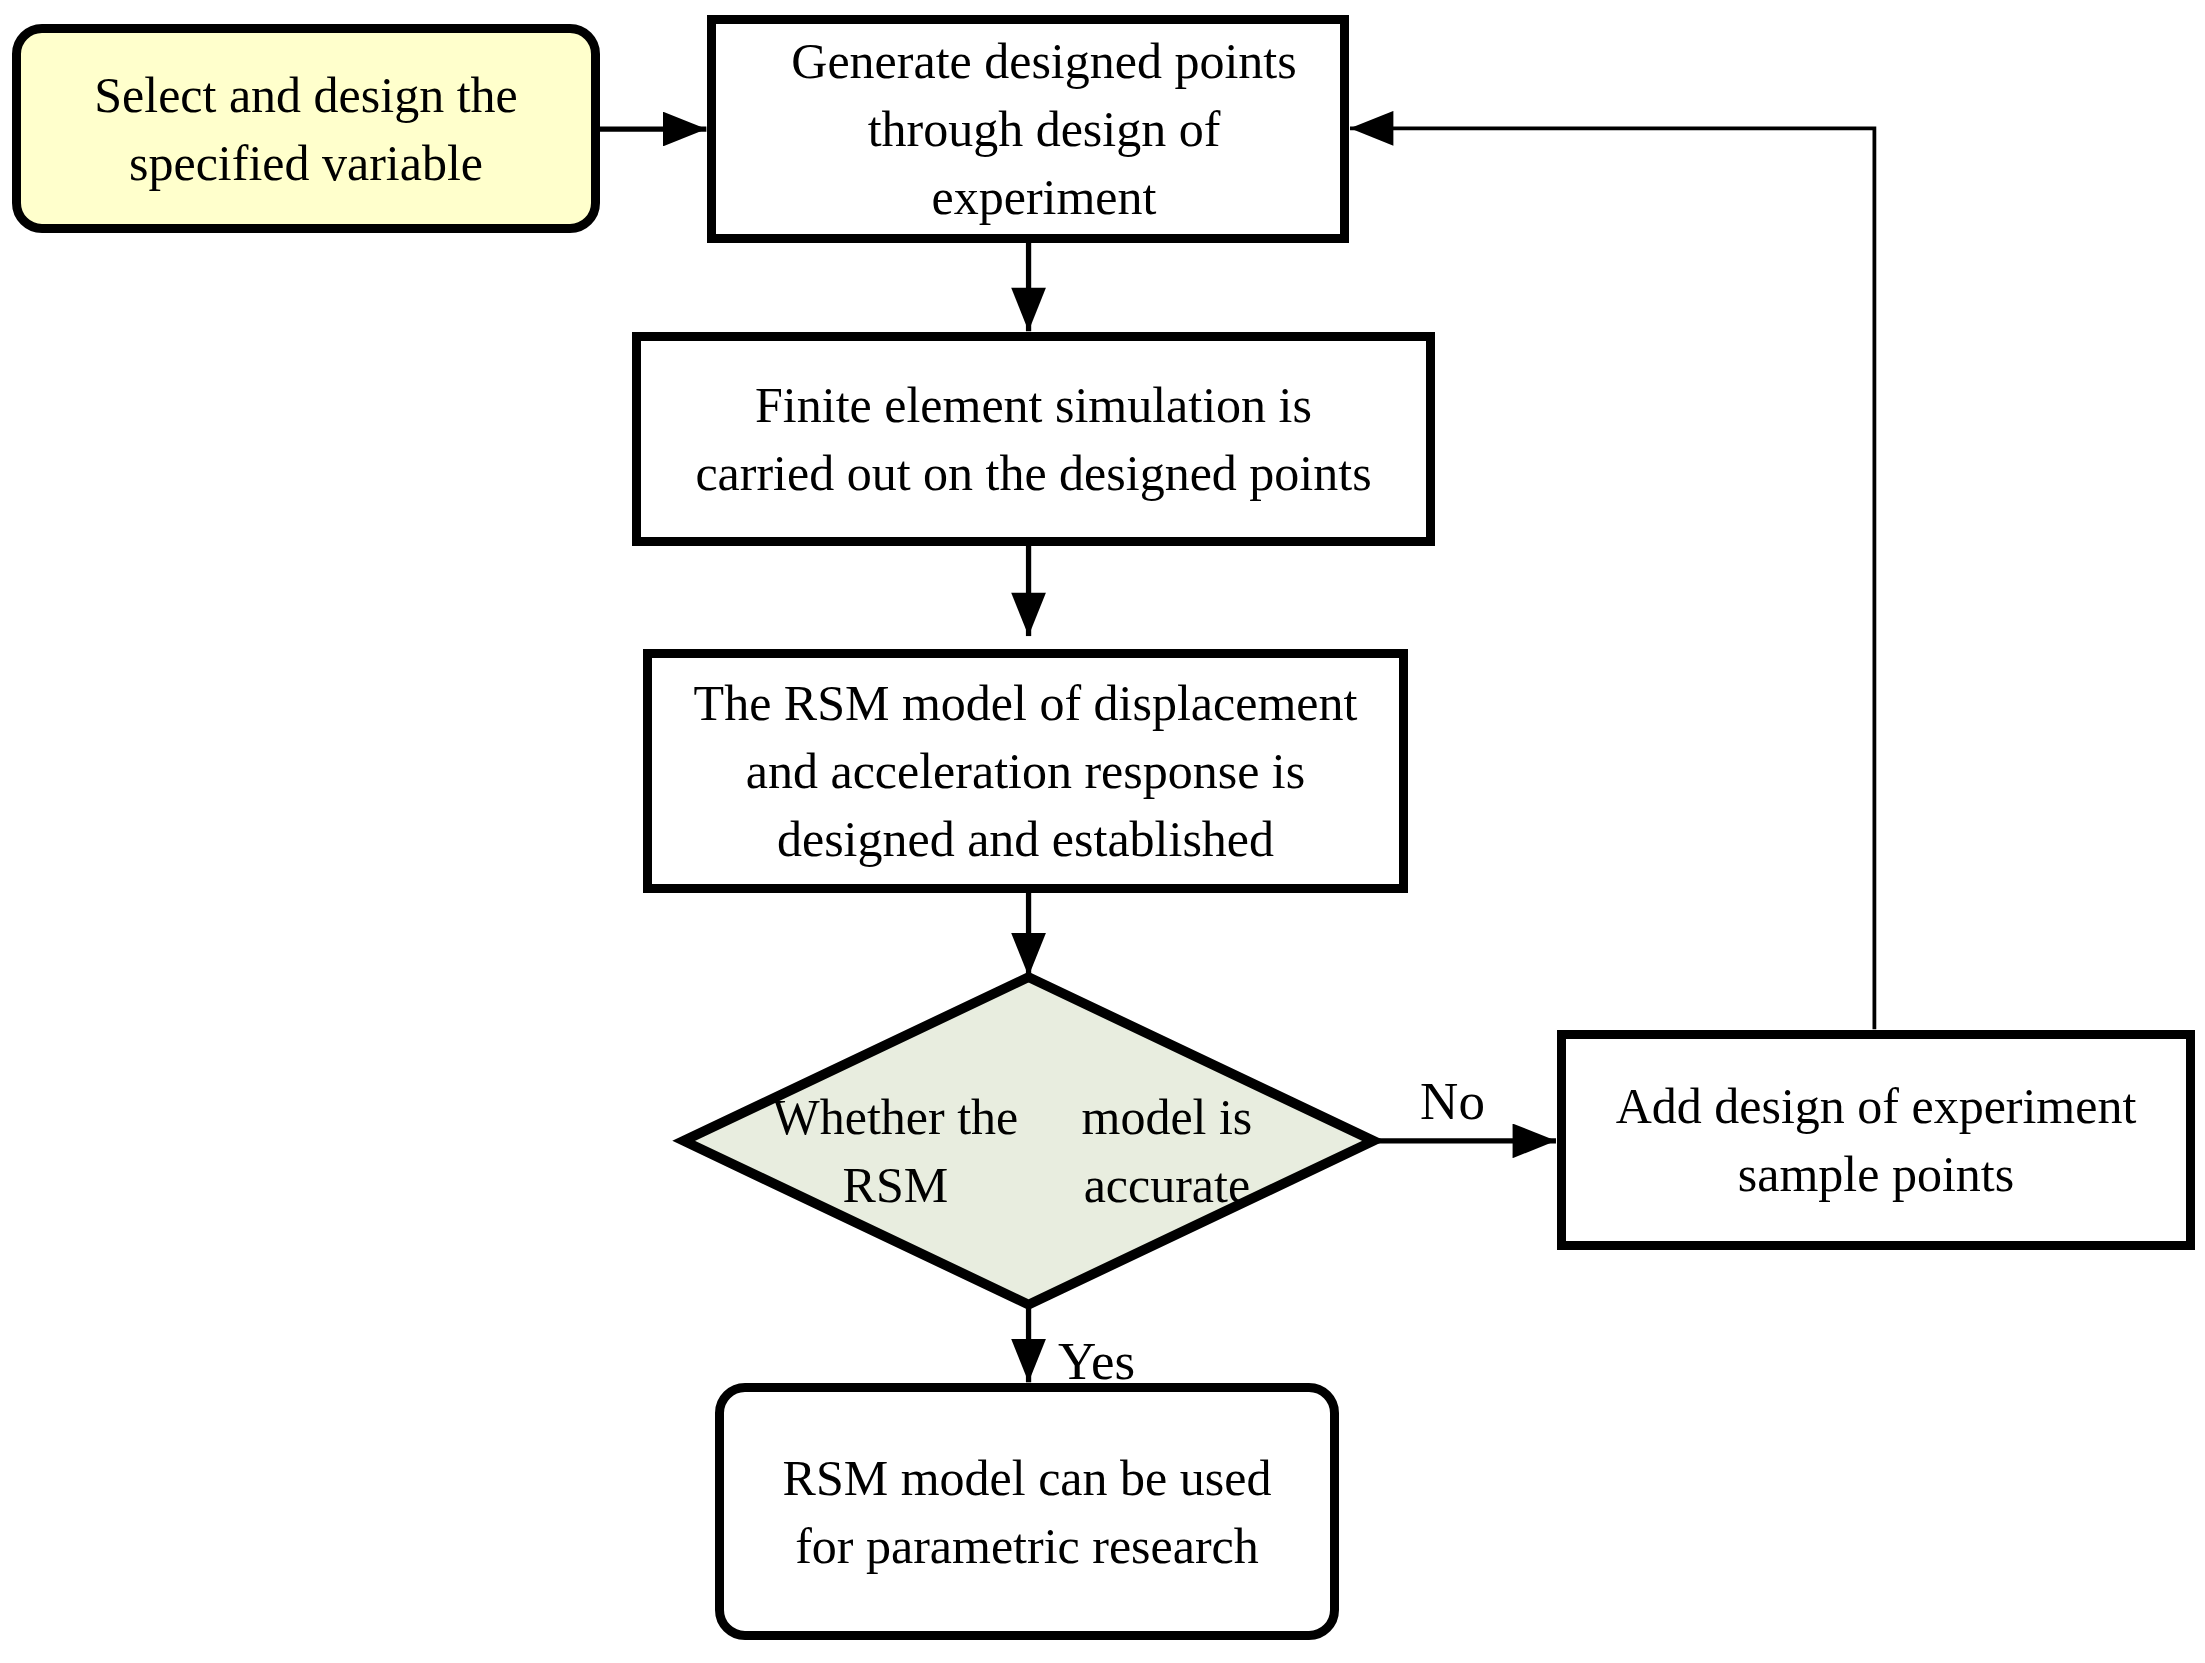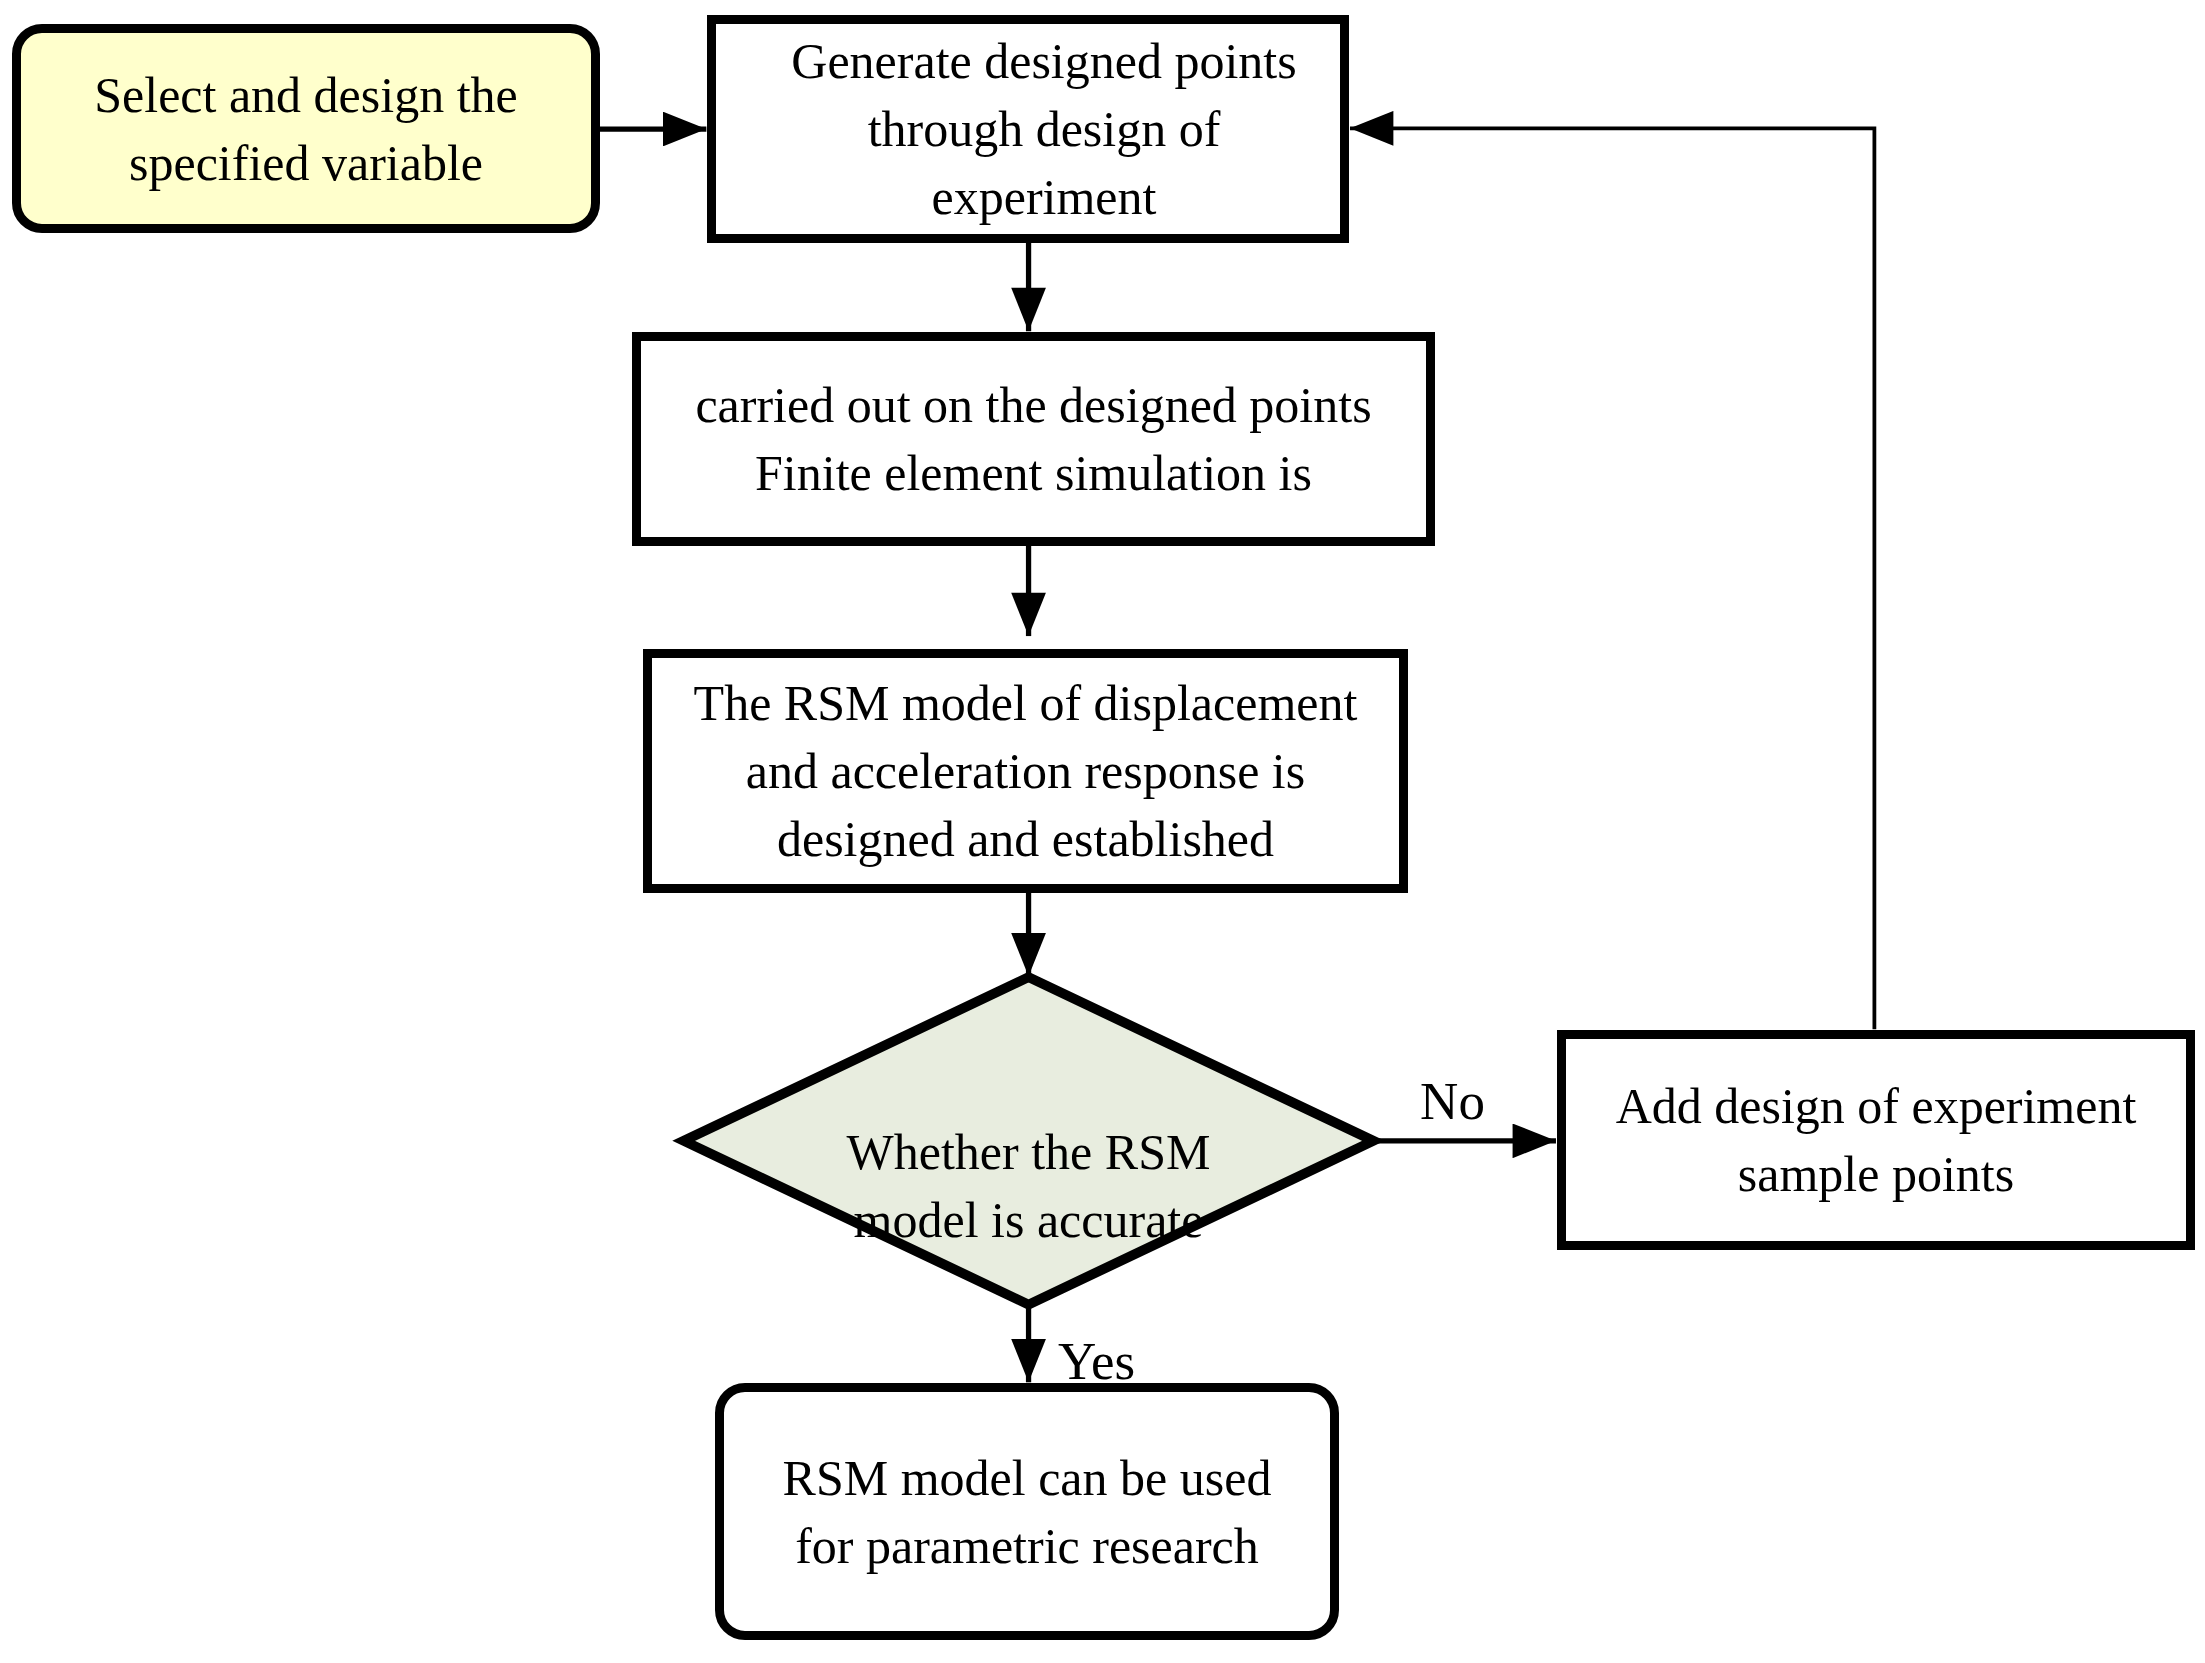--- a/index.html
+++ b/index.html
@@ -41,24 +41,24 @@
   .rounded { border-radius: 30px; border-width: 9px; }
   .n-start   { left: 12px;   top: 24px;   width: 588px;  height: 209px; }
   .n-generate{ left: 707px;  top: 15px;   width: 642px;  height: 228px; padding-left: 32px; }
   .n-finite  { left: 632px;  top: 332px;  width: 803px; height: 214px; }
   .n-rsm     { left: 643px;  top: 637px;  width: 765px; height: 244px; margin-top: 12px; }
   .n-add     { left: 1557px; top: 1030px; width: 638px;  height: 220px; }
   .n-result  { left: 715px;  top: 1383px; width: 624px;  height: 257px; }
   .decision-text {
     position: absolute;
     z-index: 2;
-    left: 757px; top: 1088px;
+    left: 757px; top: 1053px;
     width: 543px; height: 196px;
     display: flex;
-    flex-direction: column;
+    flex-direction: row;
     align-items: center;
     justify-content: center;
     text-align: center;
     font-size: 50px;
     line-height: 68px;
   }
   .edge-label {
     position: absolute;
     z-index: 2;
     font-size: 53px;
@@ -95,22 +95,22 @@
     <div class="tline">specified variable</div>
   </div>
 
   <div class="node n-generate">
     <div class="tline">Generate designed points</div>
     <div class="tline">through design of</div>
     <div class="tline">experiment</div>
   </div>
 
   <div class="node n-finite">
+    <div class="tline">Finite element simulation is</div>
     <div class="tline">carried out on the designed points</div>
-    <div class="tline">Finite element simulation is</div>
   </div>
 
   <div class="node n-rsm">
     <div class="tline">The RSM model of displacement</div>
     <div class="tline">and acceleration response is</div>
     <div class="tline">designed and established</div>
   </div>
 
   <div class="decision-text">
     <div class="tline">Whether the RSM</div>

